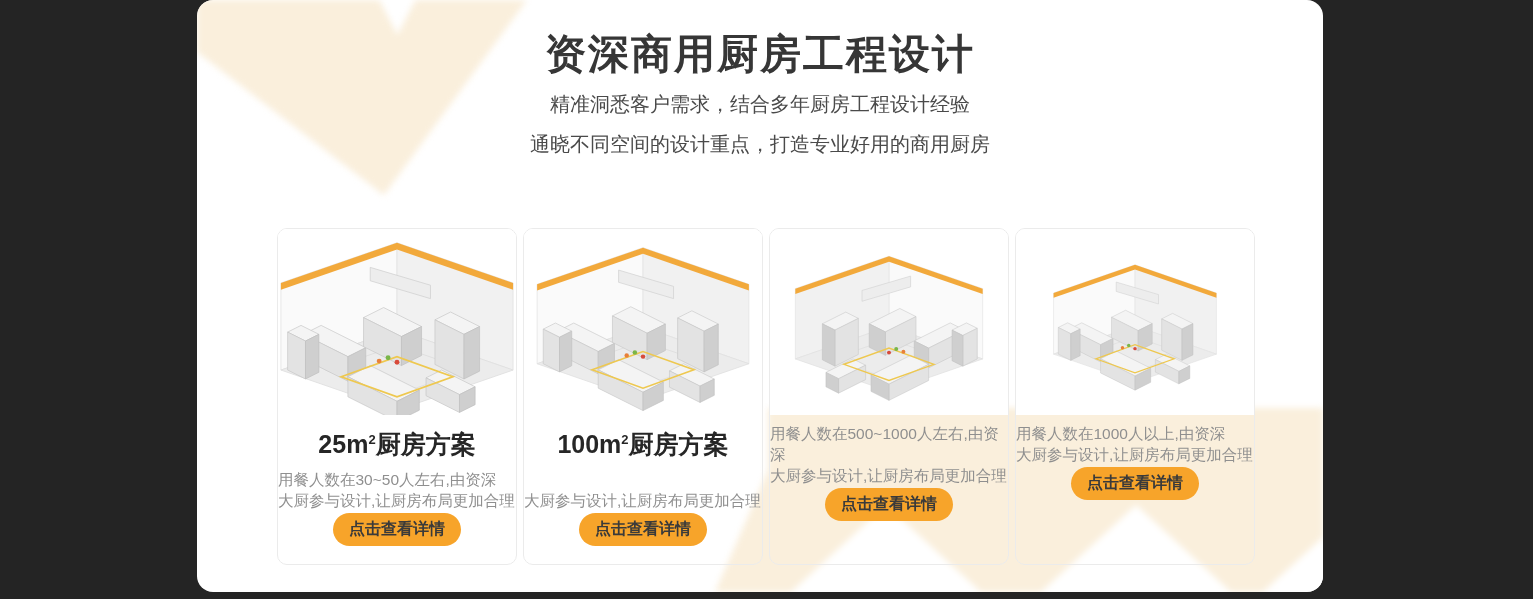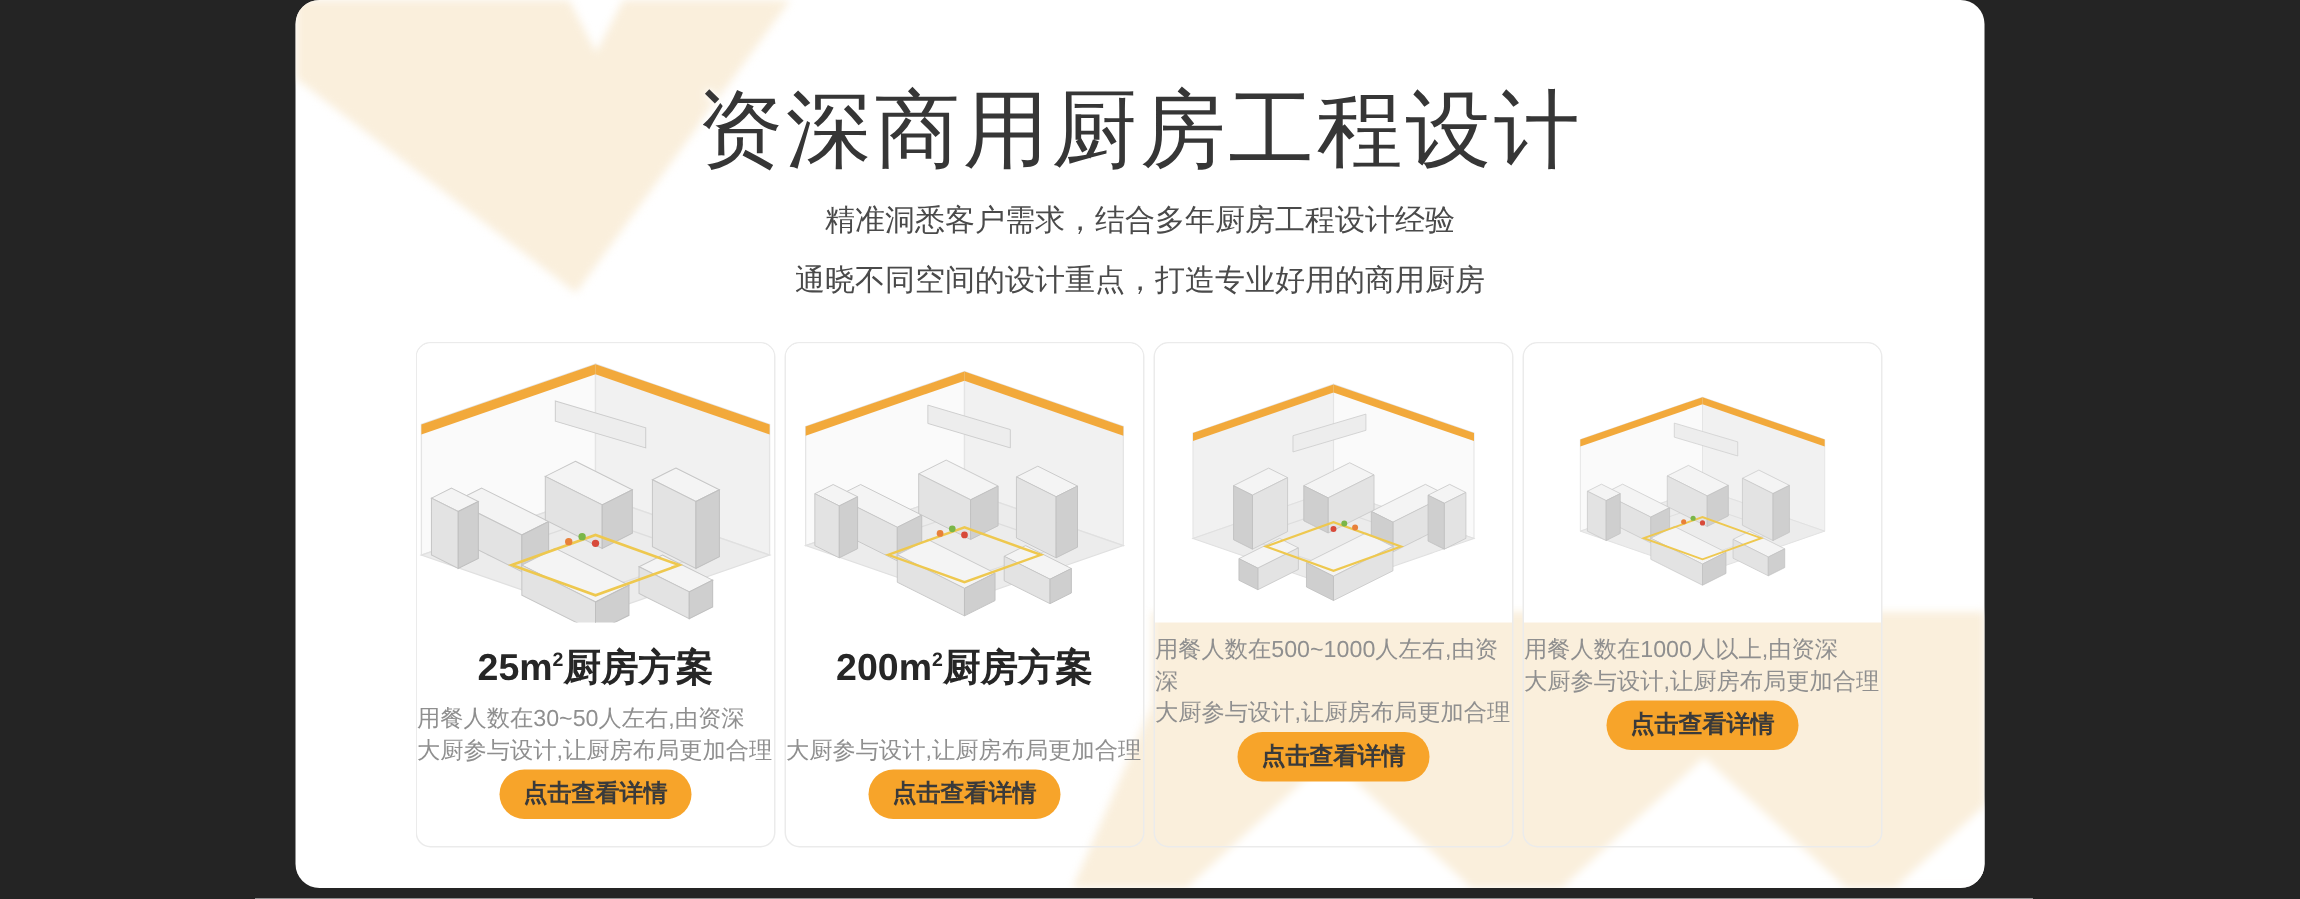--- a/index.html
+++ b/index.html
@@ -30,21 +30,21 @@
     clip-path:polygon(0 100%,100% 0,100% 100%);
   }
   .decor-wedge{position:absolute;top:505px;width:190px;height:87px;background:#fff;
     clip-path:polygon(50% 0,100% 100%,0 100%);}
   .decor-wedge.wa{left:594px;}
   .decor-wedge.wb{left:844px;}
   .decor-wedge.wc{left:1066px;}
   
   .header{position:relative;z-index:2;text-align:center;}
   .page-title{
-    padding-top:55px;font-size:57px;font-weight:400;letter-spacing:2px;
+    padding-top:31px;font-size:41px;font-weight:700;letter-spacing:2px;
     color:var(--title);line-height:1.15;
     text-shadow:0 0 10px rgba(255,255,255,.95),0 0 4px rgba(255,255,255,.9);
   }
   .page-sub{font-size:20px;color:var(--sub);line-height:27px;margin-top:13px;}
   .page-sub.first{margin-top:13px;}
   
   .cards-row{
     position:absolute;left:80px;top:228px;width:980px;z-index:2;
     display:flex;gap:6px;
   }
@@ -164,21 +164,21 @@
             <polygon points="120,164 140,154 140,172 120,182" fill="#cfcfcf" stroke="#bfbfbf" stroke-width="0.6"></polygon>
             <polygon points="160,136 190,151 176,158 146,143" fill="#f4f4f4" stroke="#c6c6c6" stroke-width="0.6"></polygon>
             <polygon points="146,143 176,158 176,174 146,159" fill="#e3e3e3" stroke="#c6c6c6" stroke-width="0.6"></polygon>
             <polygon points="176,158 190,151 190,167 176,174" fill="#cfcfcf" stroke="#bfbfbf" stroke-width="0.6"></polygon>
             <polygon points="70,142 120,124 170,142 120,160" fill="none" stroke="#eec84f" stroke-width="1.6"></polygon>
             <circle cx="104" cy="128" r="2.2" fill="#e8803a"></circle>
             <circle cx="112" cy="125" r="2.2" fill="#7ab648"></circle>
             <circle cx="120" cy="129" r="2.2" fill="#d84a3a"></circle>
           </svg>
         </div>
-      <h3 class="card-title"><span>200m</span><sup>2</sup><span>厨房方案</span></h3>
+      <h3 class="card-title"><span>100m</span><sup>2</sup><span>厨房方案</span></h3>
       <p class="card-desc"><br><span>大厨参与设计,让厨房布局更加合理</span></p>
       <button class="card-btn">点击查看详情</button>
     </article>
 
     <article class="card">
       <div class="card-image v2">
           <svg viewBox="0 0 240 190" xmlns="http://www.w3.org/2000/svg" preserveAspectRatio="xMidYMid meet">
             <rect x="0" y="0" width="240" height="190" fill="#ffffff"></rect>
             <polygon points="16,58 120,22 120,100 16,136" fill="#fafafa" stroke="#e4e4e4" stroke-width="0.8"></polygon>
             <polygon points="120,22 224,58 224,136 120,100" fill="#f1f1f1" stroke="#e4e4e4" stroke-width="0.8"></polygon>

